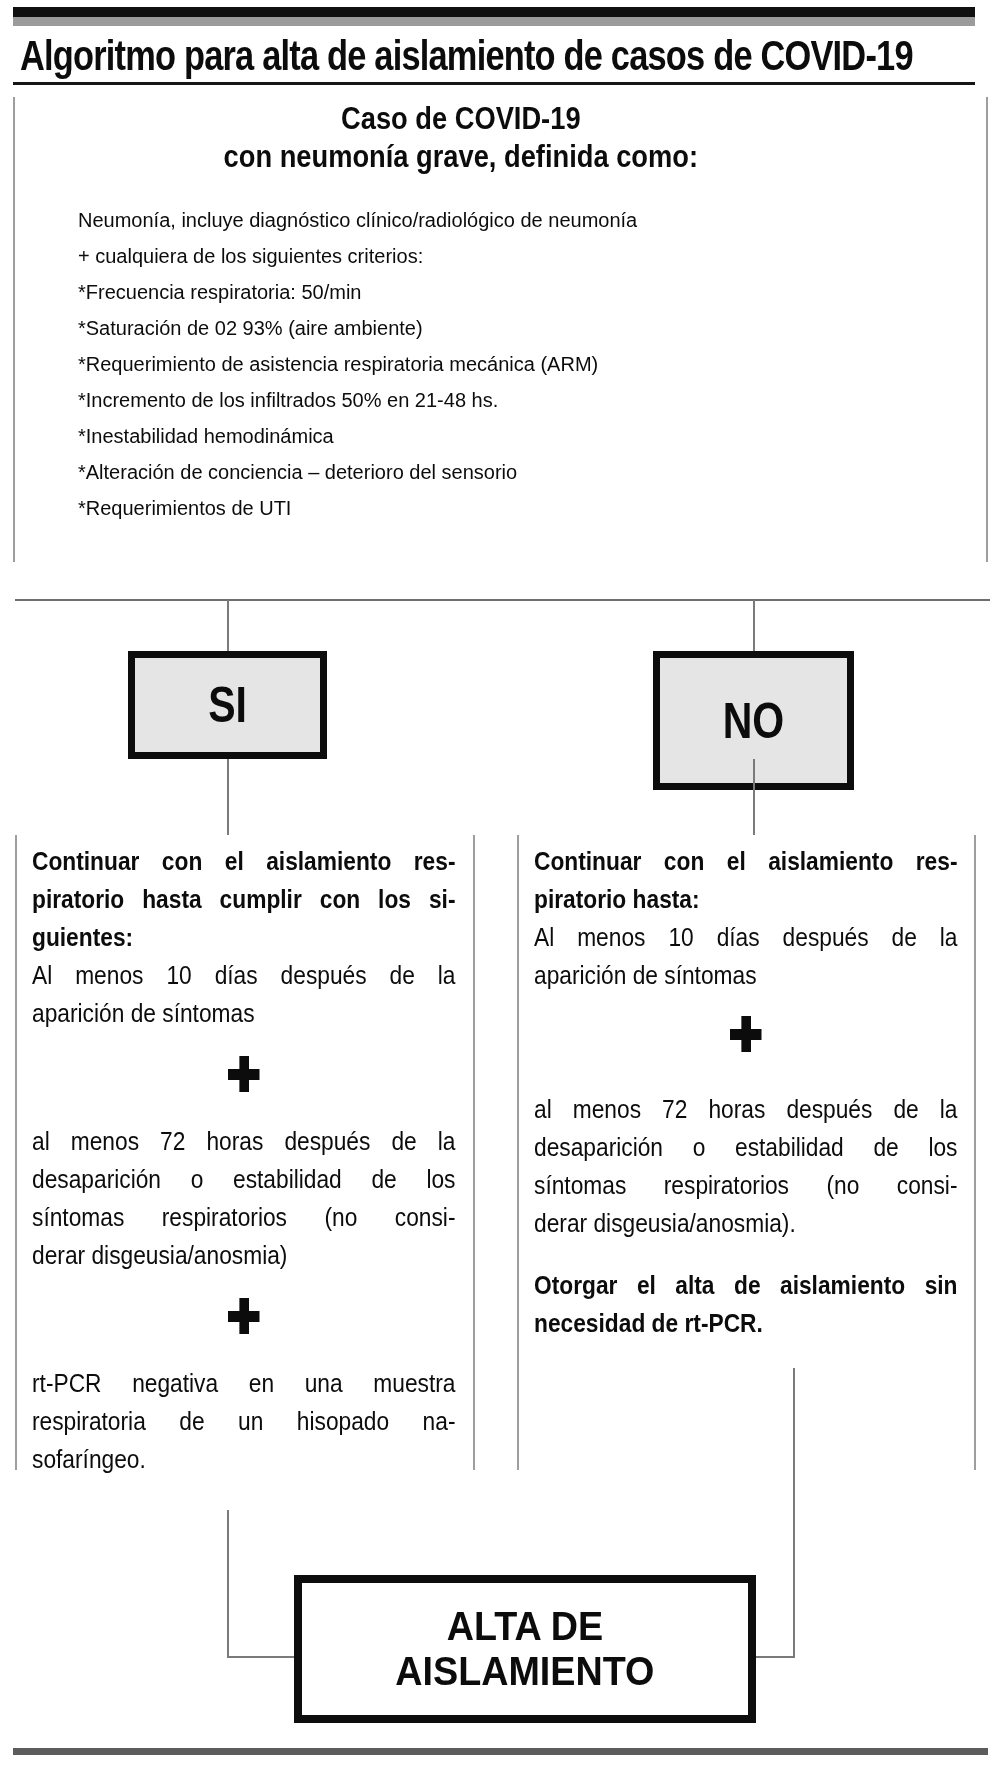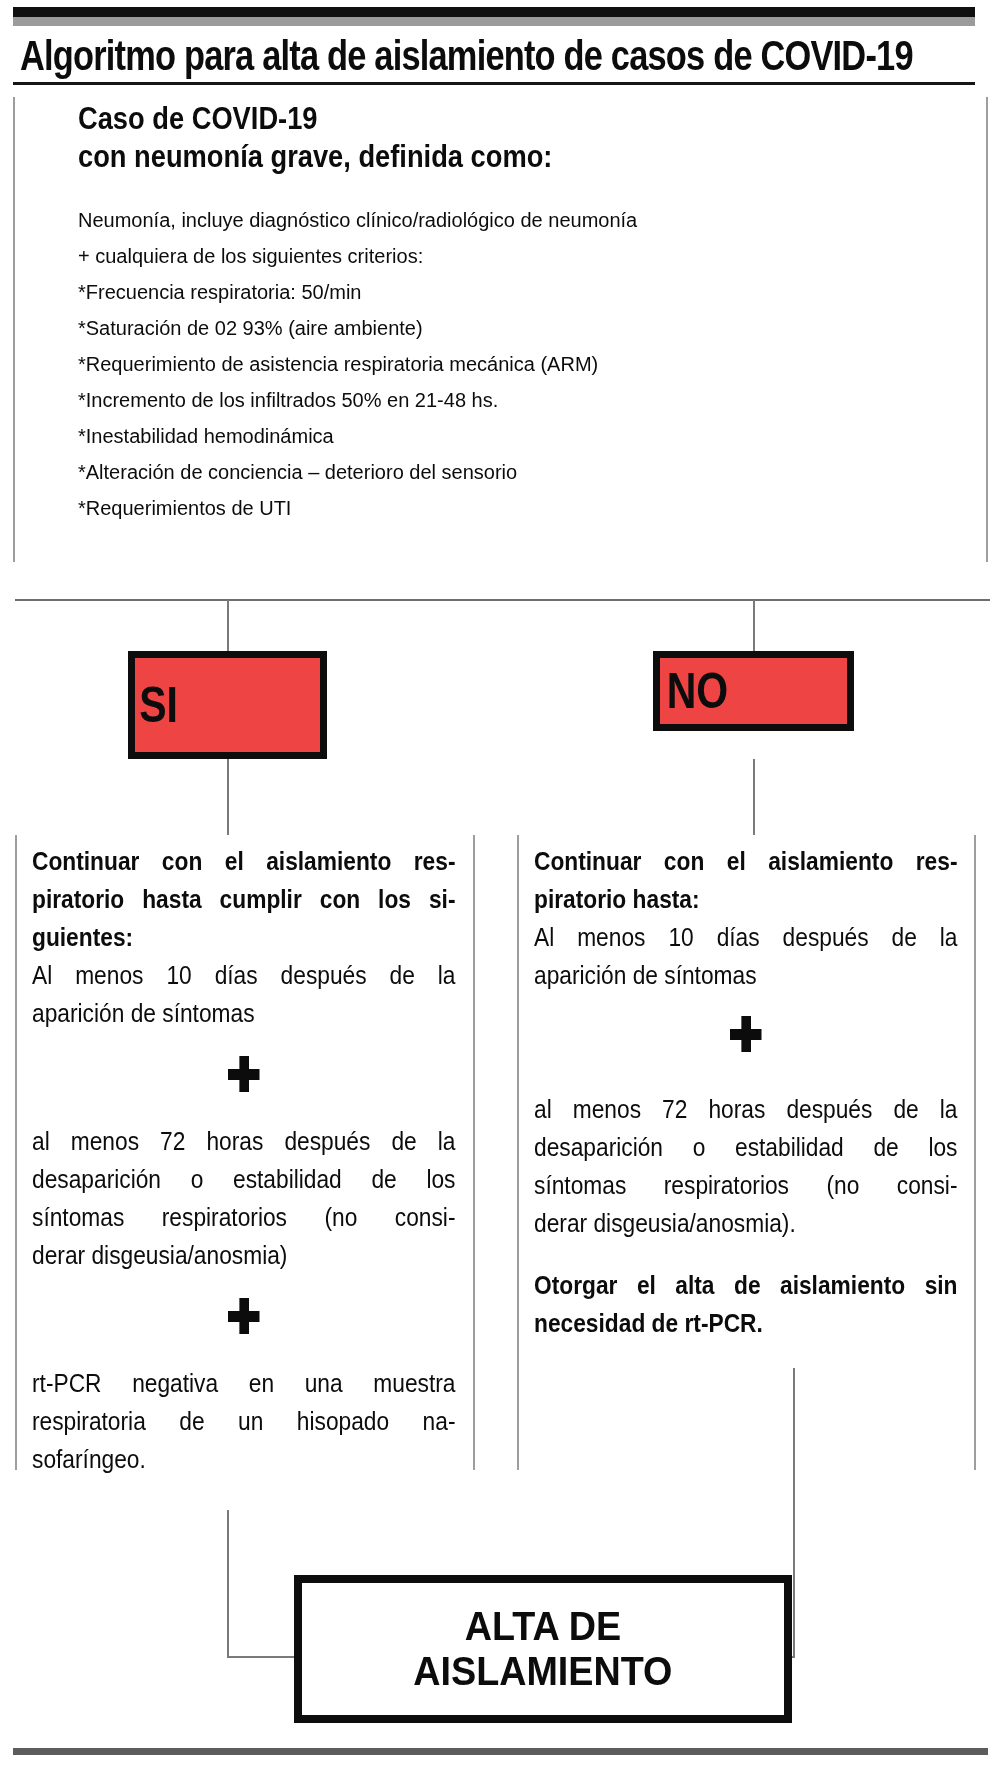--- a/index.html
+++ b/index.html
@@ -13,54 +13,54 @@
   .bar-gray{left:13px;top:17px;width:962px;height:9px;background:#9b9b9b;}
   .page-title{left:20px;top:30px;width:970px;height:52px;white-space:nowrap;}
   .page-title span{
     display:inline-block;font-size:43px;font-weight:bold;letter-spacing:-1px;
     transform:scaleX(0.80);transform-origin:0 50%;line-height:50px;
   }
   .title-underline{left:13px;top:82px;width:962px;height:3px;background:#161616;}
   
   .vrule{width:2px;background:#9e9e9e;}
   
-  .criteria-heading{left:78px;top:100px;width:870px;}
+  .criteria-heading{left:78px;top:100px;width:870px;text-align:center;}
   .criteria-heading div{
     font-size:31px;font-weight:bold;line-height:38px;
     transform:scaleX(0.88);transform-origin:0 0;white-space:nowrap;
   }
   .criteria-body{left:78px;top:202px;width:900px;}
   .criteria-body div{font-size:20px;line-height:36px;white-space:nowrap;}
   
   .hline{background:#6e6e6e;height:2px;}
   .conn-v{width:2px;background:#7a7a7a;}
   .conn-h{height:2px;background:#7a7a7a;}
   
   .decision-box{
-    border:7px solid #0d0d0d;background:#ef4444;
-    display:flex;align-items:center;
+    border:7px solid #0d0d0d;background:#e5e5e5;
+    display:flex;align-items:center;justify-content:center;
   }
   .decision-box span{
     font-size:50px;font-weight:bold;transform:scaleX(0.82);letter-spacing:0px;
   }
   
   .col{transform:scaleX(0.875);transform-origin:0 0;width:484px;}
   .jpara div{
     font-size:26px;line-height:38px;text-align:justify;text-align-last:justify;
   }
   .jpara div.last{text-align-last:left;}
   .jpara.bold div{font-weight:bold;}
   .plusrow{height:40px;position:relative;}
   .plus-icon{position:absolute;left:50%;top:50%;width:36px;height:36px;transform:translate(-50%,-50%);}
   .plus-icon i{position:absolute;background:#0c0c0c;display:block;}
   .plus-icon i.ph{left:0;top:13px;width:36px;height:11px;}
   .plus-icon i.pv{left:13px;top:0;width:11px;height:36px;}
   
   .result-box{
-    left:294px;top:1575px;width:498px;height:148px;border:8px solid #0d0d0d;
+    left:294px;top:1575px;width:462px;height:148px;border:8px solid #0d0d0d;
     box-sizing:border-box;background:#ffffff;
     display:flex;flex-direction:column;align-items:center;justify-content:center;
   }
   .result-box div{
     font-size:41px;font-weight:bold;line-height:45px;letter-spacing:0px;
     transform:scaleX(0.92);transform-origin:50% 50%;
   }
   .bar-bottom{left:13px;top:1748px;width:975px;height:7px;background:#5c5c5c;}
 </style>
 </head>
@@ -93,21 +93,21 @@
       <div class="last">*Requerimientos de UTI</div>
     </div>
 
   <div class="abs hline" style="left:15px;top:599px;width:975px;"></div>
   <div class="abs conn-v" style="left:227px;top:600px;height:52px;"></div>
   <div class="abs conn-v" style="left:753px;top:600px;height:52px;"></div>
 
   <div class="abs decision-box" style="left:128px;top:651px;width:199px;height:108px;box-sizing:border-box;">
     <span>SI</span>
   </div>
-  <div class="abs decision-box" style="left:653px;top:651px;width:201px;height:80px;box-sizing:border-box;">
+  <div class="abs decision-box" style="left:653px;top:651px;width:201px;height:139px;box-sizing:border-box;">
     <span>NO</span>
   </div>
 
   <div class="abs conn-v" style="left:227px;top:759px;height:76px;"></div>
   <div class="abs conn-v" style="left:753px;top:759px;height:76px;"></div>
 
   <div class="abs vrule" style="left:15px;top:835px;height:635px;"></div>
   <div class="abs vrule" style="left:473px;top:835px;height:635px;"></div>
   <div class="abs vrule" style="left:517px;top:835px;height:635px;"></div>
   <div class="abs vrule" style="left:974px;top:835px;height:635px;"></div>

